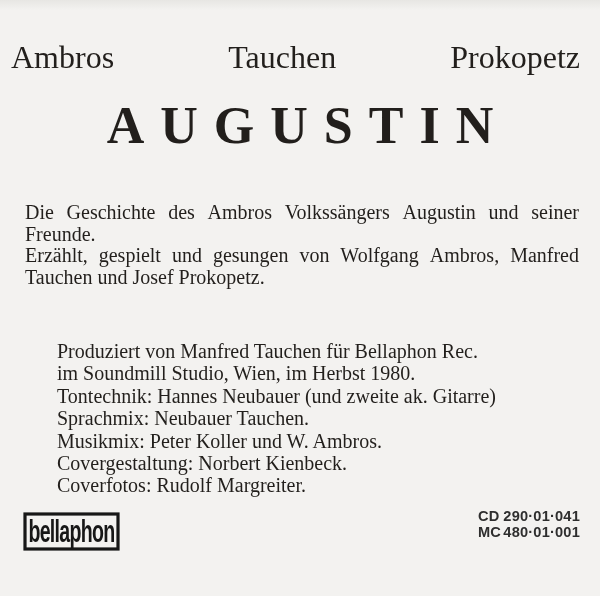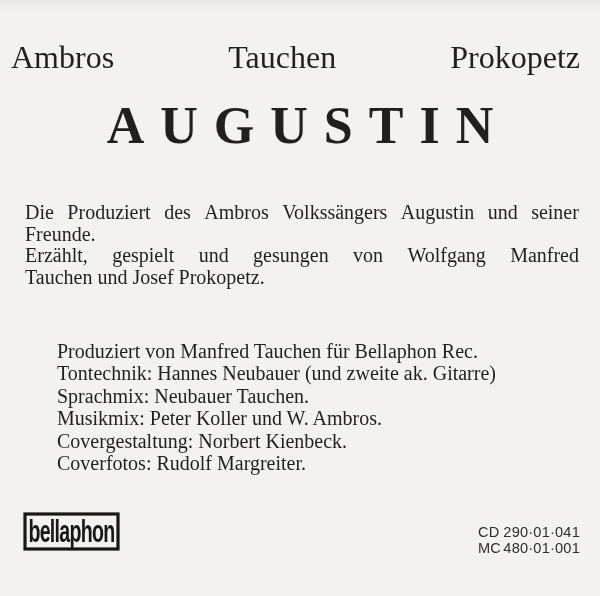--- a/index.html
+++ b/index.html
@@ -69,26 +69,25 @@
     left: 23px; top: 512px;
     width: 97px; height: 39px;
     color: var(--logo-ink, #171717);
   }
 
   .catalog {
     position: absolute;
     left: 478px; top: 509px;
     width: 102px;
     font-family: "Liberation Sans", sans-serif;
-    font-weight: normal;
+    font-weight: bold;
     font-size: 14.6px;
     line-height: 15.6px;
     color: var(--catalog-ink, #2e2e2e);
     letter-spacing: 0.2px;
-    margin-top: 16px;
   }
   .catalog .cat-row {
     display: flex;
     justify-content: space-between;
   }
 </style>
 </head>
 <body>
 
 <div class="page">
@@ -97,43 +96,45 @@
     <span>Ambros</span>
     <span>Tauchen</span>
     <span>Prokopetz</span>
   </div>
 
   <div class="album-title">AUGUSTIN</div>
 
   <div class="description">
     <div class="line flexline">
         <span>Die</span>
-        <span>Produziert</span>
+        <span>Geschichte</span>
         <span>des</span>
         <span>Ambros</span>
         <span>Volkssängers</span>
         <span>Augustin</span>
         <span>und</span>
         <span>seiner</span>
       </div>
     <div class="line">Freunde.</div>
     <div class="line flexline">
         <span>Erzählt,</span>
         <span>gespielt</span>
         <span>und</span>
         <span>gesungen</span>
         <span>von</span>
         <span>Wolfgang</span>
+        <span>Ambros,</span>
         <span>Manfred</span>
       </div>
     <div class="line">Tauchen und Josef Prokopetz.</div>
   </div>
 
   <div class="credits">
     <div>Produziert von Manfred Tauchen für Bellaphon Rec.</div>
+    <div>im Soundmill Studio, Wien, im Herbst 1980.</div>
     <div>Tontechnik: Hannes Neubauer (und zweite ak. Gitarre)</div>
     <div>Sprachmix: Neubauer Tauchen.</div>
     <div>Musikmix: Peter Koller und W. Ambros.</div>
     <div>Covergestaltung: Norbert Kienbeck.</div>
     <div>Coverfotos: Rudolf Margreiter.</div>
   </div>
 
   <svg class="label-logo" viewBox="0 0 97 39" width="97" height="39" aria-hidden="true">
     <rect x="2" y="2" width="93" height="35" fill="none" stroke="currentColor" stroke-width="3.2"></rect>
     <text transform="translate(48.5,29.5) scale(0.70,1.10)" text-anchor="middle" font-family="'Liberation Sans', sans-serif" font-weight="bold" font-size="28" letter-spacing="-1" fill="currentColor">bellaphon</text>

